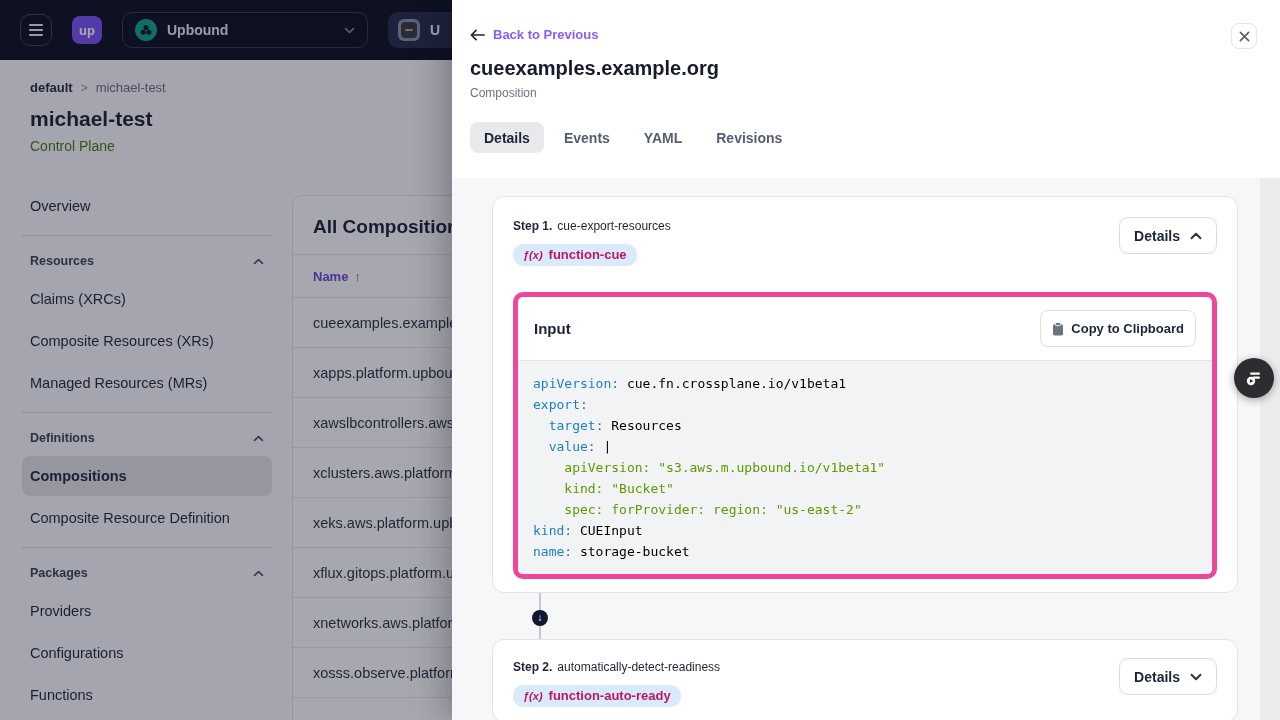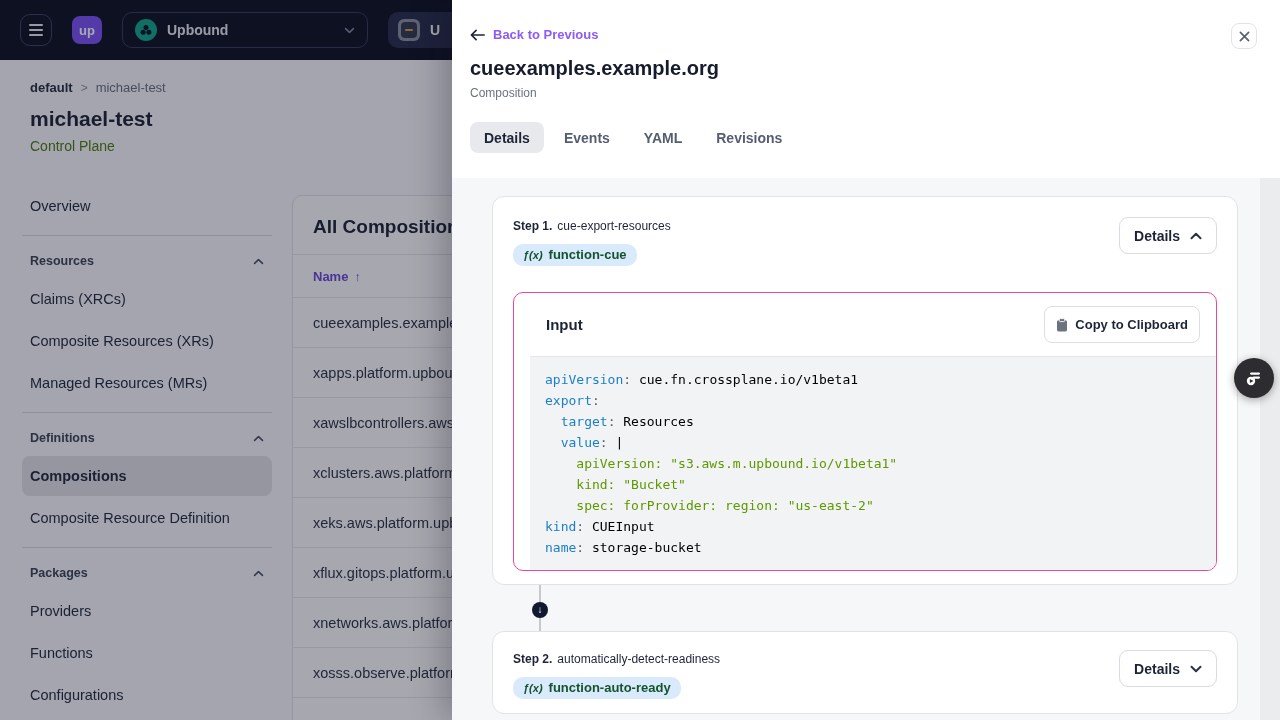--- a/index.html
+++ b/index.html
@@ -69,27 +69,27 @@
   .panel-content { position:absolute; top:178px; left:0; right:0; bottom:0; background:#f6f7f8;
                    padding:18px 0 0 40px; }
   .scroll-track { position:absolute; top:0; right:0; bottom:0; width:20px; background:#ebecee; }
 
   .step-card { width:746px; background:#fff; border:1px solid #e2e3e8; border-radius:12px; padding:20px 20px 13px; }
   .step-card.collapsed { padding:18px 20px 14px; }
   .step-head { display:flex; justify-content:space-between; align-items:flex-start; }
   .step-title { font-size:12px; color:#1d2437; line-height:18px; }
   .step-title .prefix { font-weight:800; }
   .step-title .sname { margin-left:5px; }
-  .fn-badge { display:inline-flex; align-items:center; gap:6px; margin-top:9px; background:#d8eafb; color:#14532d;
+  .fn-badge { display:inline-flex; align-items:center; gap:6px; margin-top:9px; background:#d8eafb; color:#be185d;
               font-size:13px; font-weight:600; padding:3px 10px 4px; border-radius:10px; }
   .fn-badge .fx { font-style:italic; font-size:11px; font-weight:700; }
   .details-btn { height:37px; padding:0 14px; background:#fff; border:1px solid #d9dbe0; border-radius:9px;
                  display:flex; align-items:center; gap:10px; font-size:14px; font-weight:700; color:#1d2437; }
 
-  .input-card { margin-top:26px; border:1px solid #ec4899; border-radius:10px; overflow:hidden; background:#fff;padding-left:16px; }
+  .input-card { margin-top:26px; border:5px solid #ec4899; border-radius:10px; overflow:hidden; background:#fff; }
   .input-head { height:63px; display:flex; align-items:center; justify-content:space-between; padding:0 16px; }
   .input-title { font-size:15px; font-weight:800; color:#1d2437; }
   .copy-btn { height:37px; border:1px solid #dcdee3; border-radius:8px; background:#fff; display:flex;
               align-items:center; gap:7px; padding:0 11px; font-size:13px; font-weight:700; color:#1d2437; }
   .code { background:#f2f3f5; border-top:1px solid #e5e6ea; padding:12px 15px;
           font-family:"DejaVu Sans Mono",monospace; font-size:13px; line-height:21px; white-space:pre; }
   .tk-key { color:#1a7fc7; }
   .tk-pun { color:#55606e; }
   .tk-val { color:#000000; }
   .tk-str { color:#5f9800; }
@@ -169,22 +169,22 @@
           <div class="nav-item active">Compositions</div>
           <div class="nav-item">Composite Resource Definition</div>
           <div class="nav-divider"></div>
           <div class="nav-section">
             <span>Packages</span>
             <svg width="11" height="7" viewBox="0 0 12 8" fill="none" stroke="#4a5268" stroke-width="1.8" stroke-linecap="round" stroke-linejoin="round">
               <path d="M1.5 6.2 L6 1.8 L10.5 6.2"></path>
             </svg>
           </div>
           <div class="nav-item">Providers</div>
+          <div class="nav-item">Configurations</div>
           <div class="nav-item">Functions</div>
-          <div class="nav-item">Configurations</div>
         </nav>
     </aside>
 
     <main class="main">
       <div class="table-card">
         <div class="card-heading">All Compositions</div>
         <div class="thead">
           <span>Name</span>
           <span>↑</span>
         </div>

